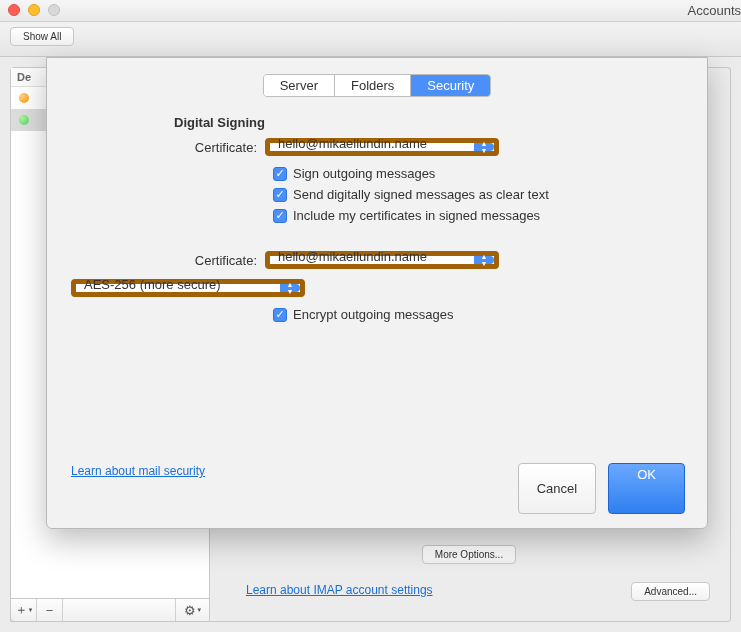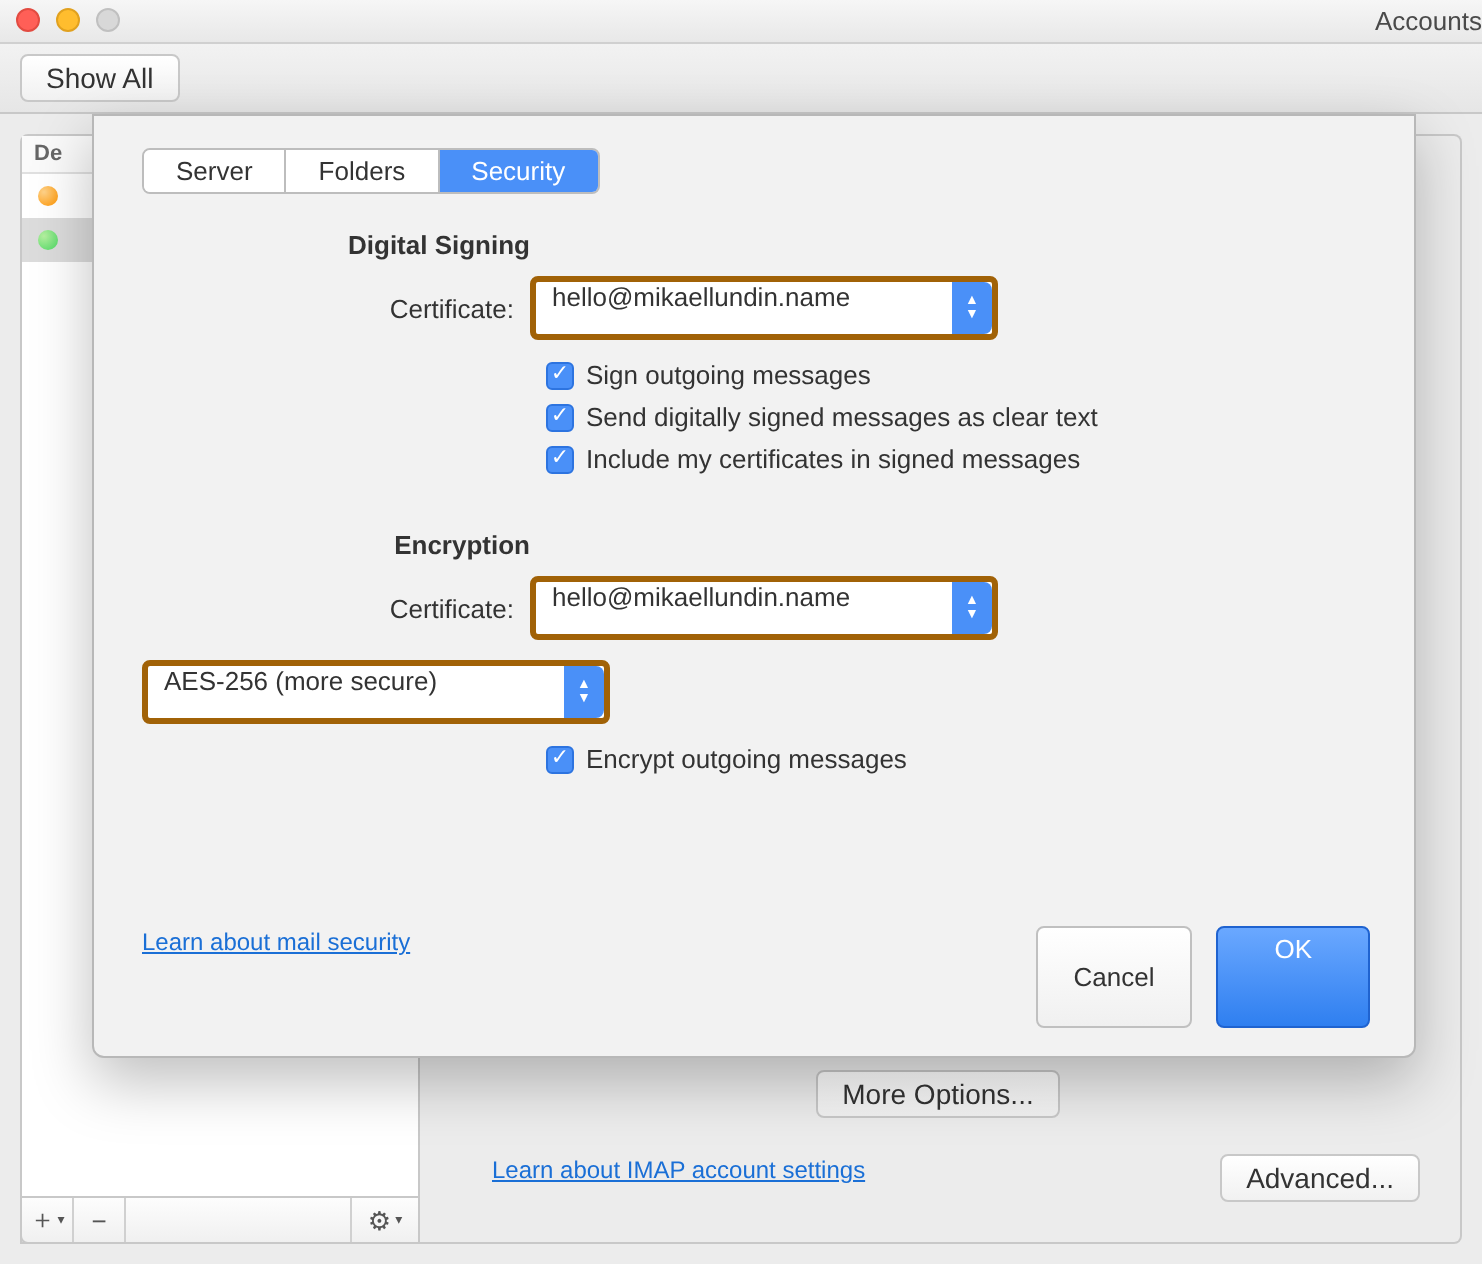--- a/index.html
+++ b/index.html
@@ -41,21 +41,21 @@
     height: 35px;
     background: linear-gradient(#f2f2f2, #e6e6e6);
     border-bottom: 1px solid #c8c8c8;
     padding: 5px 10px;
   }
   .btn {
     background: linear-gradient(#ffffff, #f1f1f1);
     border: 1px solid #c8c8c8;
     border-radius: 4px;
     padding: 3px 12px;
-    font-size: 14px;
+    font-size: 10px;
     color: #333;
     cursor: default;
     display: inline-block;
   }
   .main {
     position: absolute;
     top: 57px; left: 0; right: 0; bottom: 0;
     background: #ececec;
     padding: 10px;
   }
@@ -135,20 +135,21 @@
     width: 662px;
     height: 472px;
     background: #f2f2f2;
     border: 1px solid #b8b8b8;
     border-radius: 0 0 6px 6px;
     box-shadow: 0 12px 30px rgba(0,0,0,0.25);
     padding: 16px 24px 14px 24px;
   }
   .tabs {
     display: flex;
+    justify-content: center;
     margin-bottom: 18px;
   }
   .tabseg {
     display: flex;
     border: 1px solid #bdbdbd;
     border-radius: 4px;
     overflow: hidden;
   }
   .tab {
     padding: 3px 16px;
@@ -177,26 +178,26 @@
     margin-bottom: 10px;
   }
   .row label.lab {
     width: 194px;
     text-align: right;
     padding-right: 8px;
     font-size: 13px;
   }
   .select {
     flex: 0 0 234px;
-    height: 32px;
+    height: 18px;
     background: #fff;
-    border: 3px solid #a16207;
+    border: 5px solid #a16207;
     border-radius: 4px;
     position: relative;
-    display: flex; align-items: flex-start;
+    display: flex; align-items: flex-end;
     padding: 0 24px 0 8px;
     font-size: 13px;
   }
   .select .arrows {
     position: absolute; right: 0; top: 0; bottom: 0;
     width: 20px;
     background: #4a90f8;
     border-radius: 0 4px 4px 0;
     display: flex; flex-direction: column; align-items:center; justify-content:center;
     color: #fff;
@@ -330,21 +331,20 @@
         <span class="chk">✓</span>
         <span>Send digitally signed messages as clear text</span>
       </div>
       <div class="checkrow">
         <span class="chk">✓</span>
         <span>Include my certificates in signed messages</span>
       </div>
 
       <div class="gap"></div>
 
-      <div><span class="section-title">Encryption</span></div>
 
       <div class="row">
         <label class="lab">Certificate:</label>
         <div class="select">
           <span>hello@mikaellundin.name</span>
           <span class="arrows">▲<br>▼</span>
         </div>
       </div>
 
       <div class="row">

